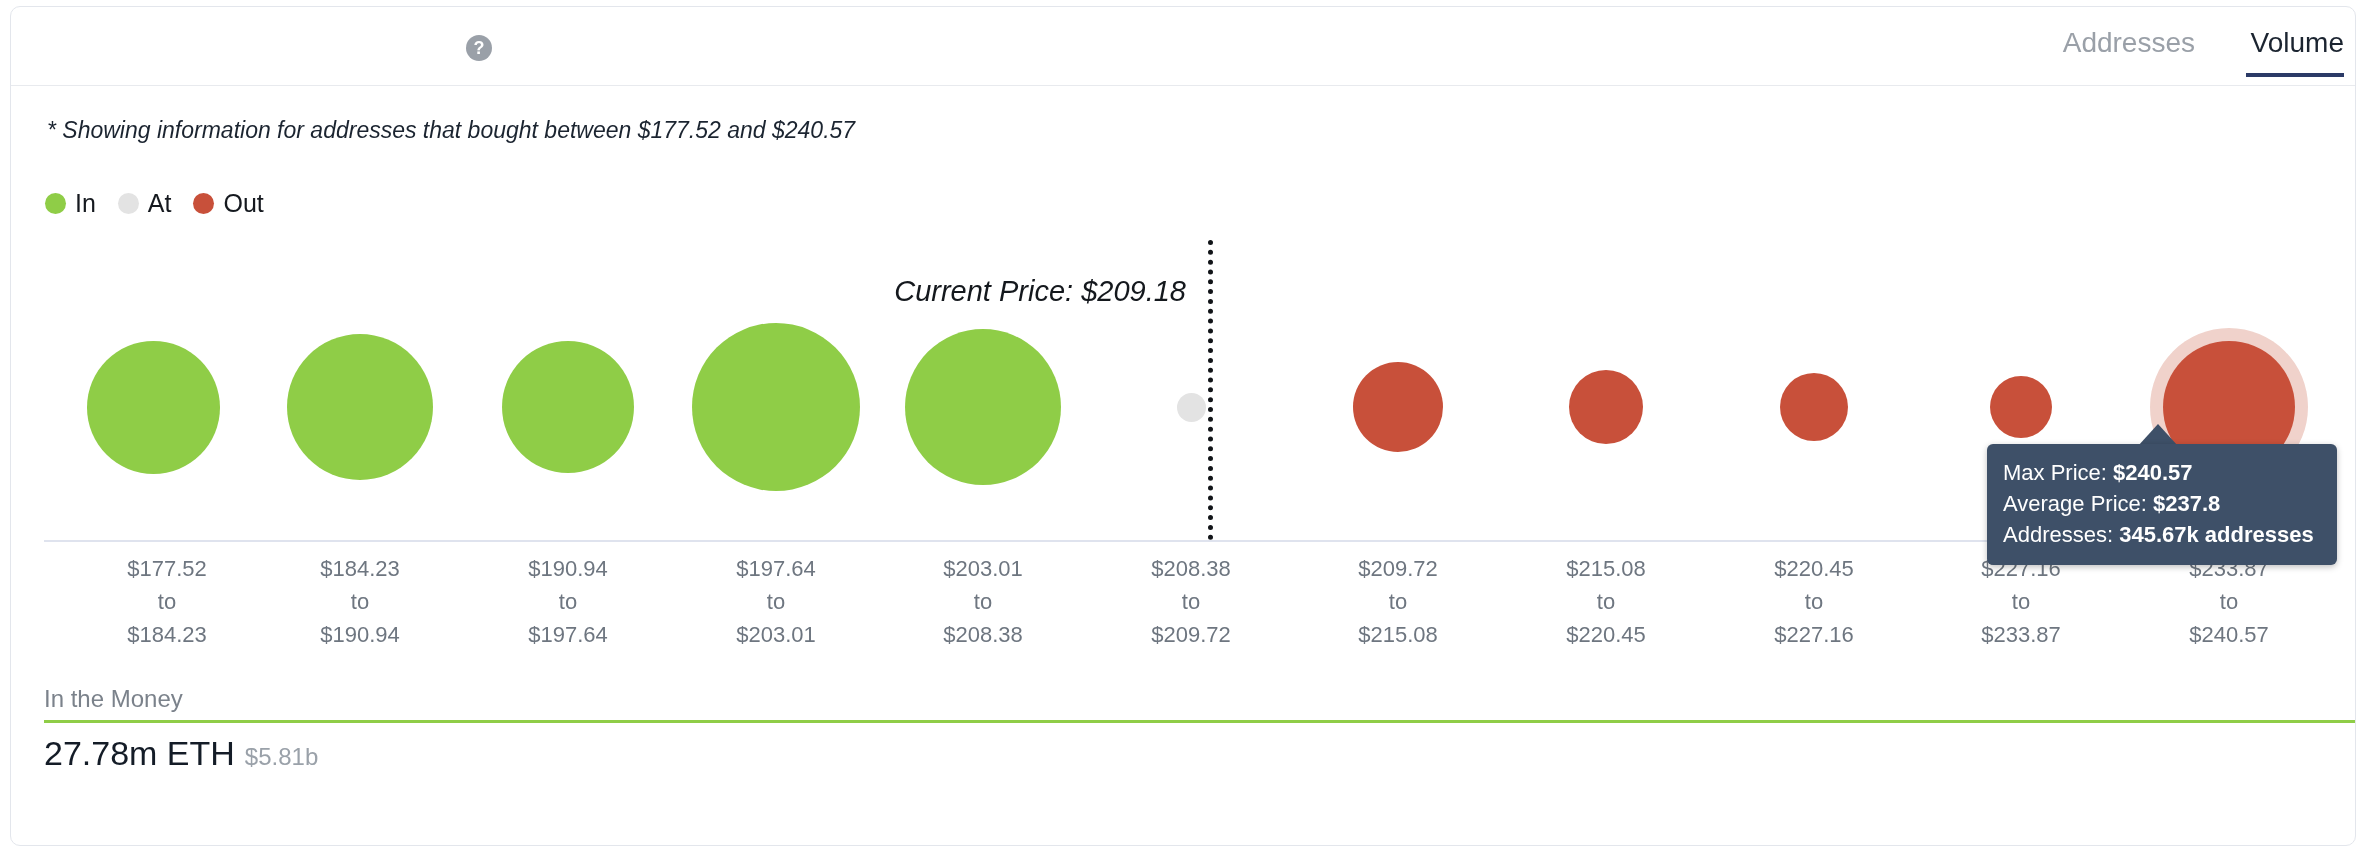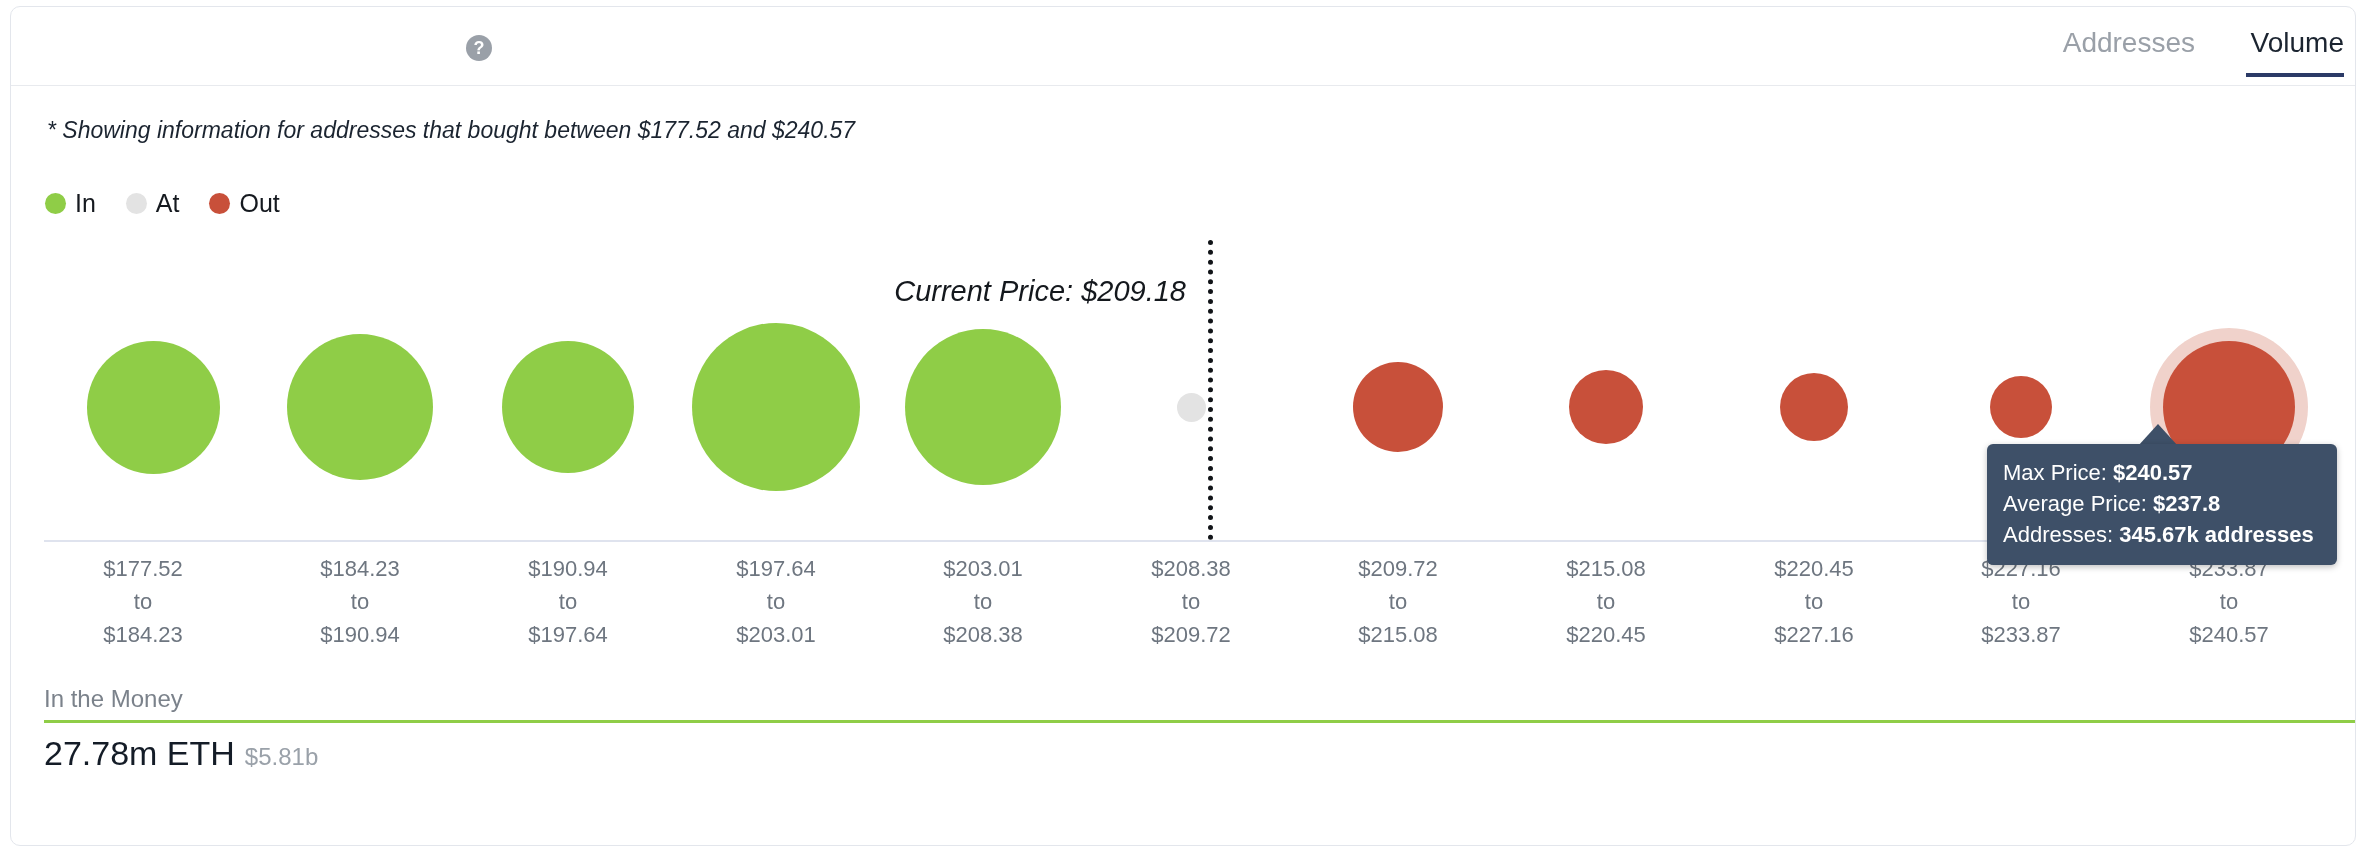--- a/index.html
+++ b/index.html
@@ -51,21 +51,21 @@
   }
   
   #note {
     position: absolute; left: 36px; top: 110px;
     font-size: 23px; font-style: italic; color: #1b2430;
     white-space: nowrap;
   }
   
   #legend {
     position: absolute; left: 34px; top: 182px;
-    display: flex; align-items: center; gap: 8px;
+    display: flex; align-items: center; gap: 0px;
   }
   .legend-item { display: flex; align-items: center; margin-right: 22px; }
   .legend-dot { width: 21px; height: 21px; border-radius: 50%; margin-right: 9px; }
   .legend-label { font-size: 25px; color: #15191f; }
   
   #plot {
     position: absolute; left: 33px; top: 230px;
     width: 2280px; height: 300px;
   }
   #axis-line {
@@ -176,21 +176,21 @@
       <div class="bubble" title="$215.08 to $220.45" style="left: 1525px; top: 133px; width: 74px; height: 74px; background: rgb(200, 80, 58);"></div>
       <div class="bubble" title="$220.45 to $227.16" style="left: 1736px; top: 136px; width: 68px; height: 68px; background: rgb(200, 80, 58);"></div>
       <div class="bubble" title="$227.16 to $233.87" style="left: 1946px; top: 139px; width: 62px; height: 62px; background: rgb(200, 80, 58);"></div>
       <div class="bubble-halo" style="left: 2106px; top: 91px; width: 158px; height: 158px;"></div>
       <div class="bubble" title="$233.87 to $240.57" style="left: 2119px; top: 104px; width: 132px; height: 132px; background: rgb(200, 80, 58);"></div>
     </div>
   <div id="axis-line"></div>
   <div id="price-line" style="left: 1197px;"></div>
   <div id="price-label" style="left: 1175px;">Current Price: $209.18</div>
   <div id="xlabels">
-      <div class="xlabel" style="left: 132px; text-align: center;">
+      <div class="xlabel" style="left: 156px; text-align: center;">
         <div>$177.52</div>
         <div>to</div>
         <div>$184.23</div>
       </div>
       <div class="xlabel" style="left: 349px;">
         <div>$184.23</div>
         <div>to</div>
         <div>$190.94</div>
       </div>
       <div class="xlabel" style="left: 557px;">

